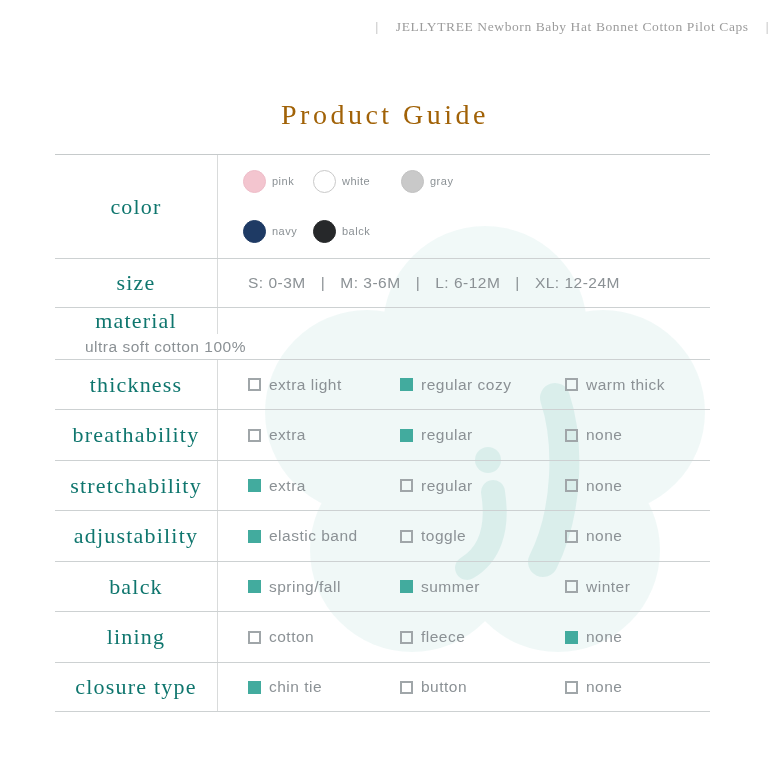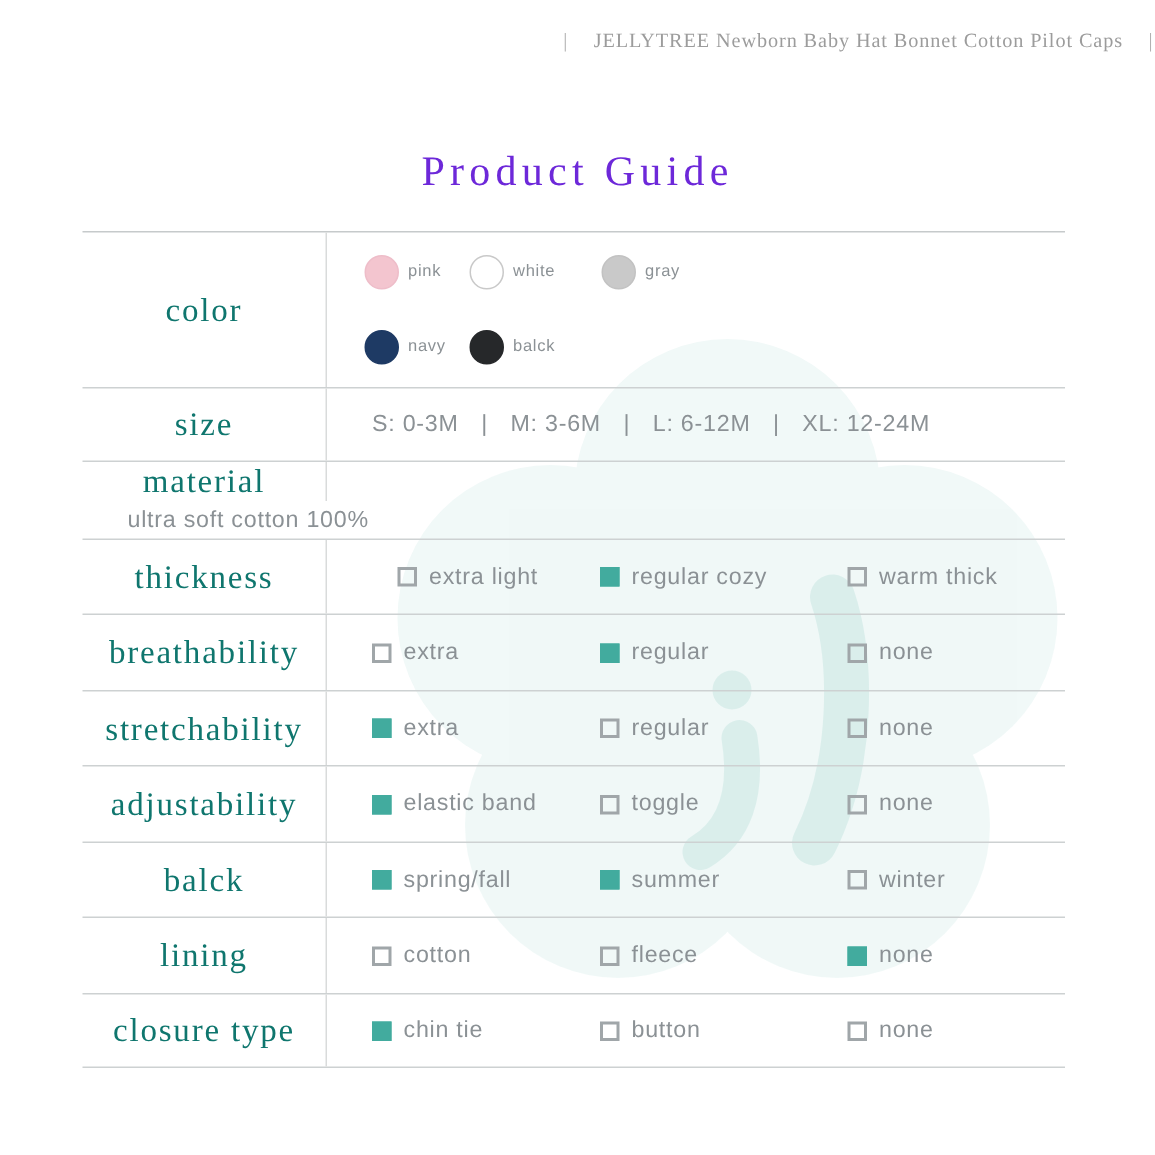--- a/index.html
+++ b/index.html
@@ -11,21 +11,21 @@
   .top-header{
     position:absolute;top:19px;left:0;width:770px;text-align:right;
     font-family:"Liberation Serif",serif;font-size:13.5px;letter-spacing:.6px;
     color:#9c9c9c;
     margin-left:16px;
   }
   .top-header .bar{margin:0 17px;color:#b0b0b0;}
   .page-title{
     position:absolute;top:99px;left:0;width:770px;text-align:center;
     font-family:"Liberation Serif",serif;font-size:28px;letter-spacing:3.5px;
-    color:#6d28d9;
+    color:#a16207;
   }
   
   .watermark{position:absolute;left:235px;top:200px;width:500px;height:500px;z-index:0;}
   
   #guide-table{
     position:absolute;left:55px;top:154px;width:655px;z-index:1;
     border-top:1px solid #c6cacb;
   }
   .row{display:flex;box-sizing:border-box;border-bottom:1px solid #cdd1d2;}
   .label-cell{
@@ -112,21 +112,21 @@
     </div>
     <div class="row" style="height: 52px; flex-direction: column;">
       <div class="label-cell">material</div>
       <div class="value-cell">
         <div class="text-value"><span>ultra soft cotton 100%</span></div>
       </div>
     </div>
     <div class="row" style="height: 50px;">
       <div class="label-cell">thickness</div>
       <div class="value-cell">
-        <div class="option" style="left: 30px; margin-left: 17px;">
+        <div class="option" style="left: 30px;">
           <span class="cb"></span>
           <span class="opt-label">extra light</span>
         </div>
         <div class="option" style="left: 182px;">
           <span class="cb checked"></span>
           <span class="opt-label">regular cozy</span>
         </div>
         <div class="option" style="left: 347px;">
           <span class="cb"></span>
           <span class="opt-label">warm thick</span>

